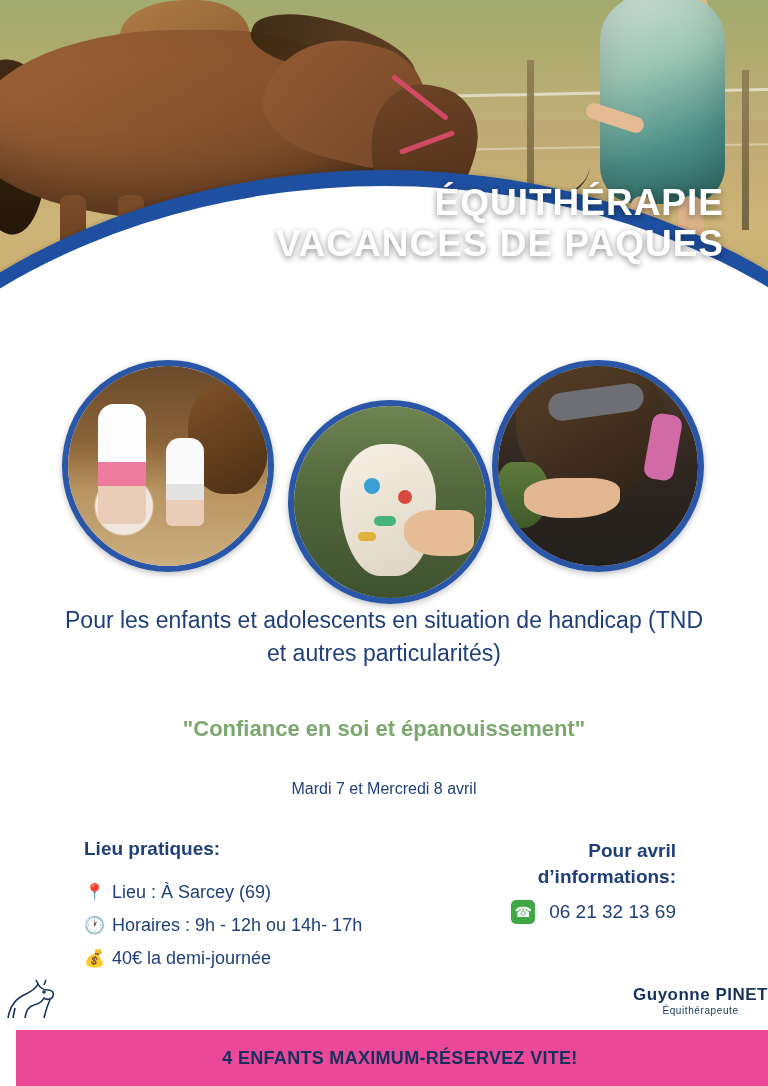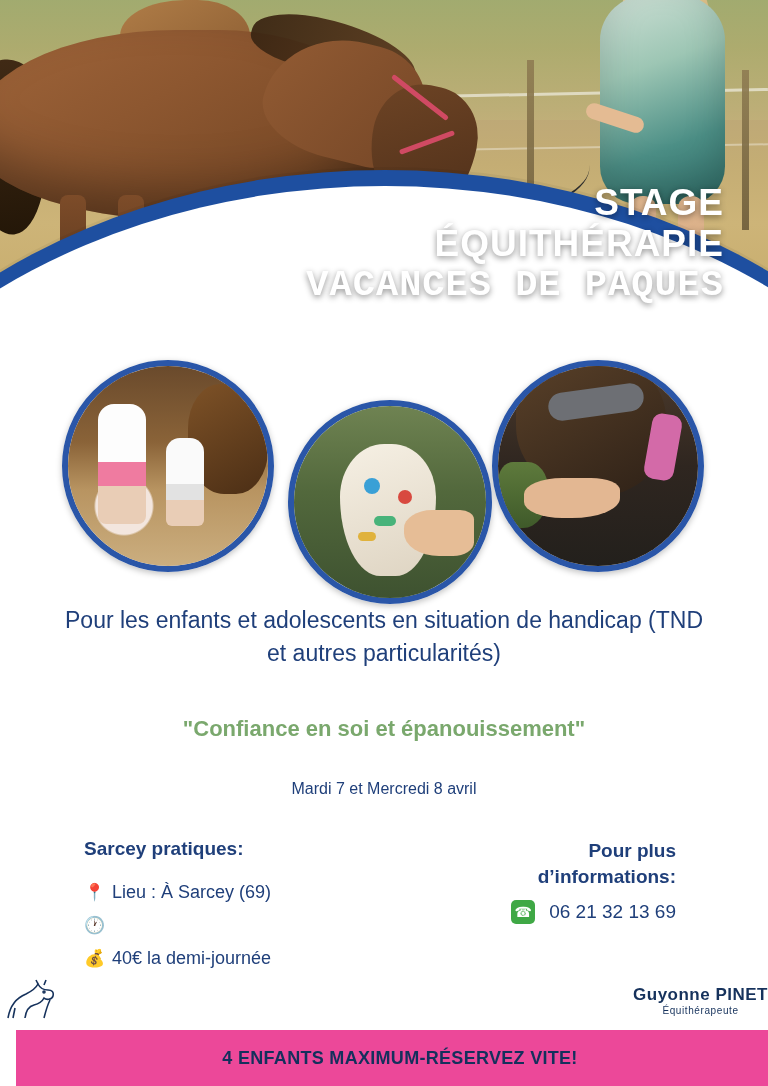--- a/index.html
+++ b/index.html
@@ -213,21 +213,21 @@
     top: 182px;
     text-align: right;
     color: #ffffff;
     font-weight: bold;
     letter-spacing: 1px;
     text-shadow: 0 2px 6px rgba(0,0,0,.45);
     line-height: 1.12;
   }
   .title-line1 { font-size: 37px; }
   .title-line2 { font-size: 37px; }
-  .title-line3 { font-size: 37px; font-family: Liberation Mono, monospace; }
+  .title-line3 { font-size: 37px; }
 
   
   .circles {
     position: absolute;
     left: 0; top: 352px;
     width: 768px; height: 240px;
   }
   .circ {
     position: absolute;
     border-radius: 50%;
@@ -483,21 +483,20 @@
     <div class="woman-leg" style="left:630px;top:196px;"></div>
     <div class="woman-leg" style="left:678px;top:196px;"></div>
     <div class="shoe" style="left:626px;top:305px;"></div>
     <div class="shoe" style="left:674px;top:305px;"></div>
   </div>
 
   <div class="blue-arc"></div>
   <div class="blue-arc-mask"></div>
 
   <div class="title-block">
-    <div class="title-line1">STAGE</div>
     <div class="title-line2">ÉQUITHÉRAPIE</div>
     <div class="title-line3">VACANCES DE PAQUES</div>
   </div>
 
   <div class="circles">
     <div class="circ circ1">
       <div class="c1-inner">
         <div class="c1-horse"></div>
         <div class="c1-girl"></div>
         <div class="c1-girl2"></div>
@@ -523,37 +522,38 @@
       </div>
     </div>
   </div>
 
   <div class="subtitle">Pour les enfants et adolescents en situation de handicap (TND et autres particularités)</div>
 
   <div class="quote">"Confiance en soi et épanouissement"</div>
 
   <div class="dates">Mardi  7  et  Mercredi 8 avril</div>
 
-  <div class="infos-title">Sarcey pratiques:</div>
+  <div class="infos-title">Lieu pratiques:</div>
   <div class="info-list">
     <div class="info-row">
       <span class="info-ico">📍</span>
       <span>Lieu : À Sarcey (69)</span>
     </div>
     <div class="info-row">
       <span class="info-ico">🕐</span>
+      <span>Horaires : 9h - 12h ou 14h- 17h</span>
     </div>
     <div class="info-row">
       <span class="info-ico">💰</span>
       <span>40€ la demi-journée</span>
     </div>
   </div>
 
   <div class="contact-title">
-    <div>Pour plus</div>
+    <div>Pour avril</div>
     <div>d’informations:</div>
   </div>
   <div class="contact-row">
     <span class="phone-badge">☎</span>
     <span>06 21 32 13 69</span>
   </div>
 
   <div class="logo">
     <div class="logo-horse">
       <svg width="62" height="46" viewBox="0 0 62 46" fill="none" stroke="#16325c" stroke-width="1.6">

